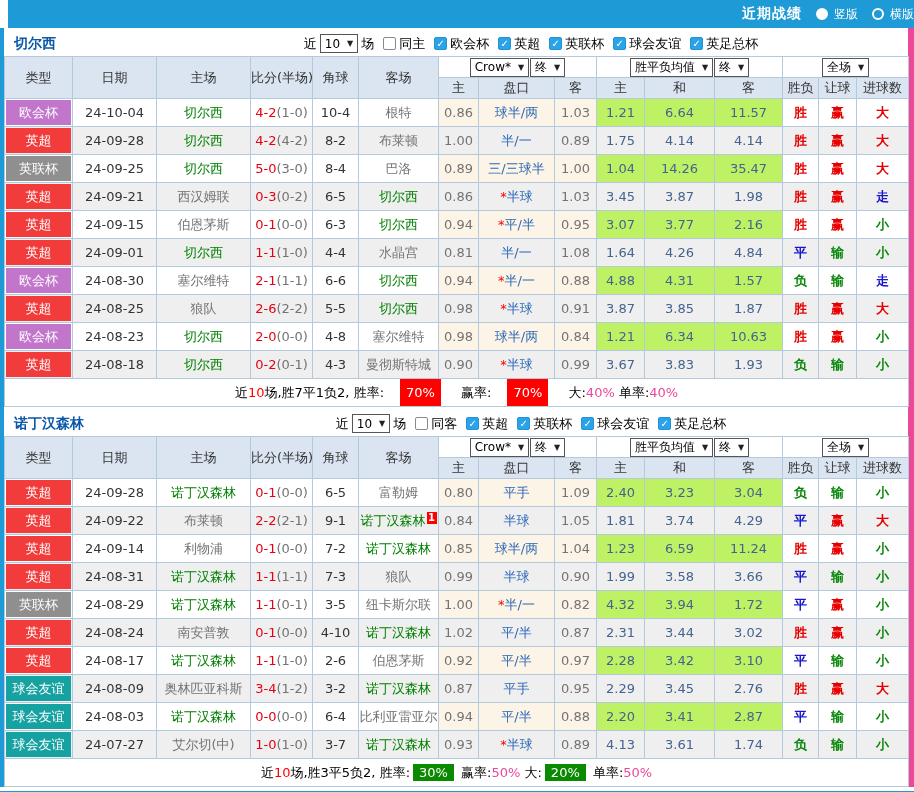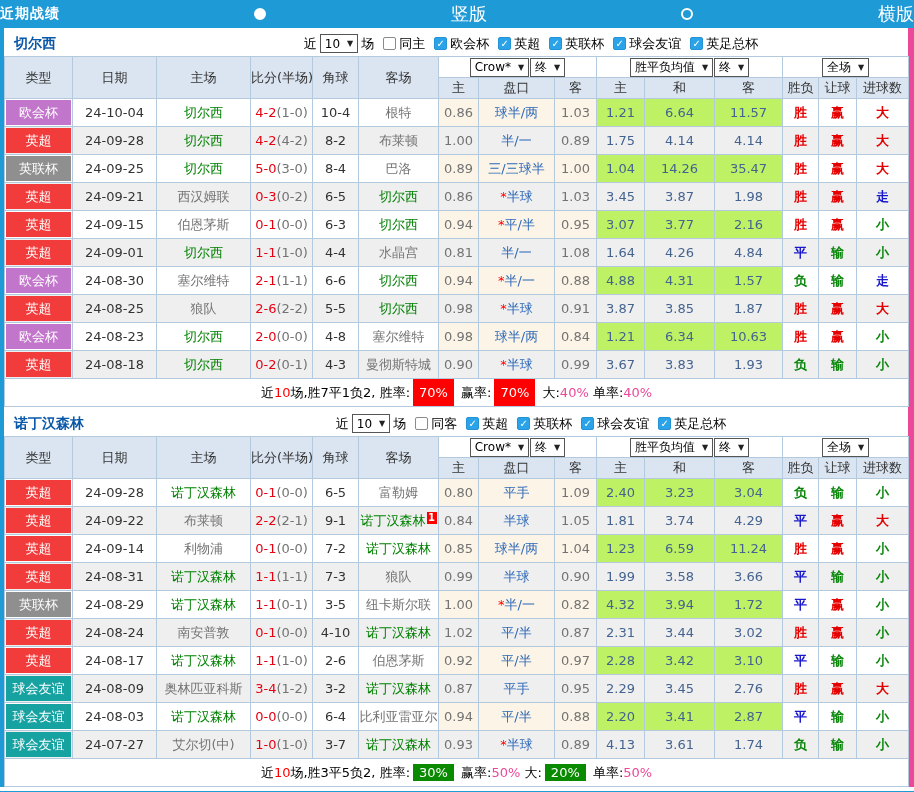--- a/index.html
+++ b/index.html
@@ -1,21 +1,21 @@
 <!DOCTYPE html>
 <html><head>
 <meta charset="utf-8">
 <style>
   html,body{margin:0;padding:0;background:#fff;}
   body{width:914px;font-family:"DejaVu Sans","Liberation Sans",sans-serif;-webkit-font-smoothing:antialiased;}
-  .topbar{height:28px;background:#1e9ad6;color:#fff;display:flex;align-items:center;justify-content:space-between;gap:6px;font-size:14px;}
+  .topbar{height:28px;background:#1e9ad6;color:#fff;display:flex;align-items:center;justify-content:flex-end;gap:6px;font-size:14px;margin-left:8px;}
   .topbar .title{font-weight:bold;letter-spacing:1px;}
   .radio{width:12px;height:12px;border:2px solid #fff;border-radius:50%;display:inline-block;box-sizing:border-box;margin-left:8px;}
   .radio.filled{background:#fff;}
-  .radio-label{font-size:18px;}
+  .radio-label{font-size:12px;}
   .frame{border-left:4px solid #1e9ad6;border-right:6px solid #ec4899;padding-top:3px;}
   .section{margin-bottom:4px;}
   .section-head{display:flex;align-items:center;height:25px;font-size:13px;color:#000;}
   .team-name{color:#0a58a8;font-weight:bold;font-size:14px;padding:0 10px;min-width:130px;text-align:left;}
   .filters{flex:1;display:flex;align-items:center;justify-content:center;gap:3px;font-size:13px;}
   .select{display:inline-flex;align-items:center;border:1px solid #555;background:#fff;padding:0 4px;gap:7px;font-size:12px;height:19px;box-sizing:border-box;color:#000;}
   .select .caret{font-size:8px;color:#222;}
   .checkbox{width:13px;height:13px;display:inline-flex;align-items:center;justify-content:center;box-sizing:border-box;border-radius:2px;margin-left:6px;}
   .checkbox.checked{background:#2ba3e8;border:1px solid #2493d6;color:#fff;font-size:10px;font-weight:bold;}
   .checkbox.unchecked{background:#fff;border:1px solid #8a8a8a;}
@@ -37,21 +37,21 @@
   td.line-cell{color:#2d68b8;}
   .star{color:#f00;}
   td.odds-cell{color:#737373;}
   td.avg-cell{color:#44638f;}
   .c-red{color:#e60000;font-weight:bold;}
   .c-blue{color:#1717cc;font-weight:bold;}
   .c-green{color:#0a870a;font-weight:bold;}
   td.summary{height:27px;background:#fff;font-size:13px;color:#000;}
   .seg-red{color:#f00;}
   .seg-blue{color:#ec4899;}
-  .box-red{background:#f00;color:#fff;padding:18px 6px;margin:0 3px;}
+  .box-red{background:#f00;color:#fff;padding:18px 6px;margin:0 16px;}
   .box-green{background:#0a8a00;color:#fff;padding:1px 6px;margin:0 3px;}
   .bottombar{height:13px;background:#1e9ad6;overflow:hidden;text-align:center;}
   .bottombar .bottom-title{color:#fff;font-weight:bold;font-size:15px;line-height:21px;}
 </style>
 </head>
 <body>
 
 <div class="topbar">
   <span class="title">近期战绩</span>
   <span class="radio filled"></span>

